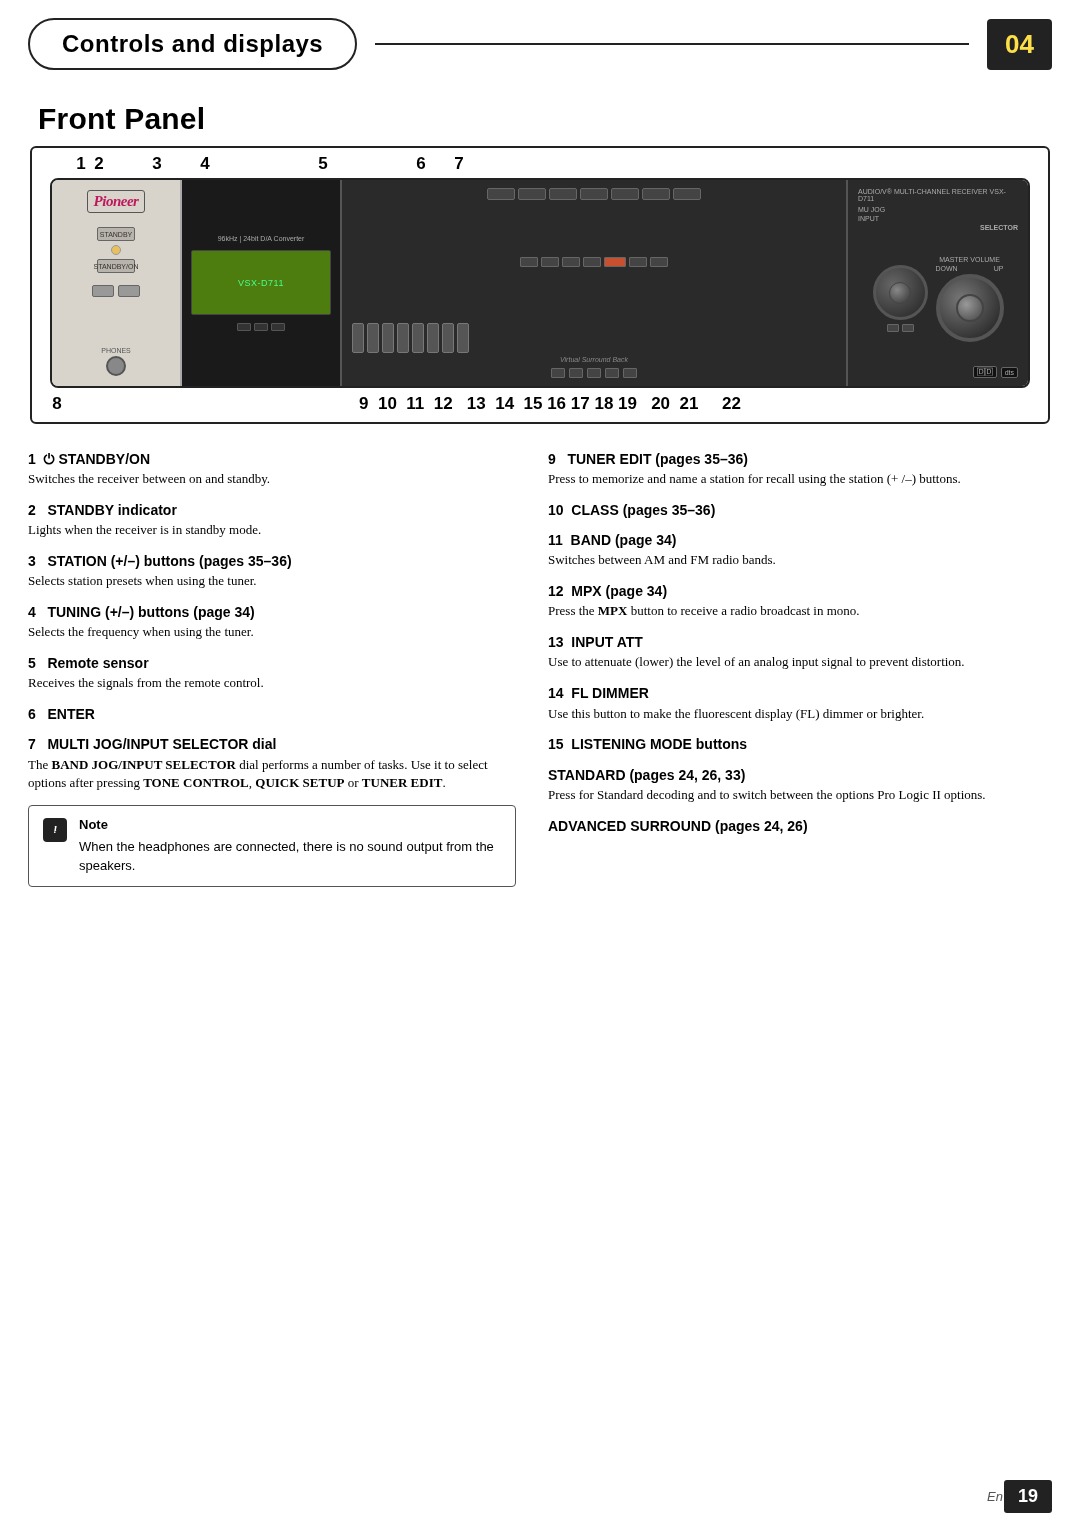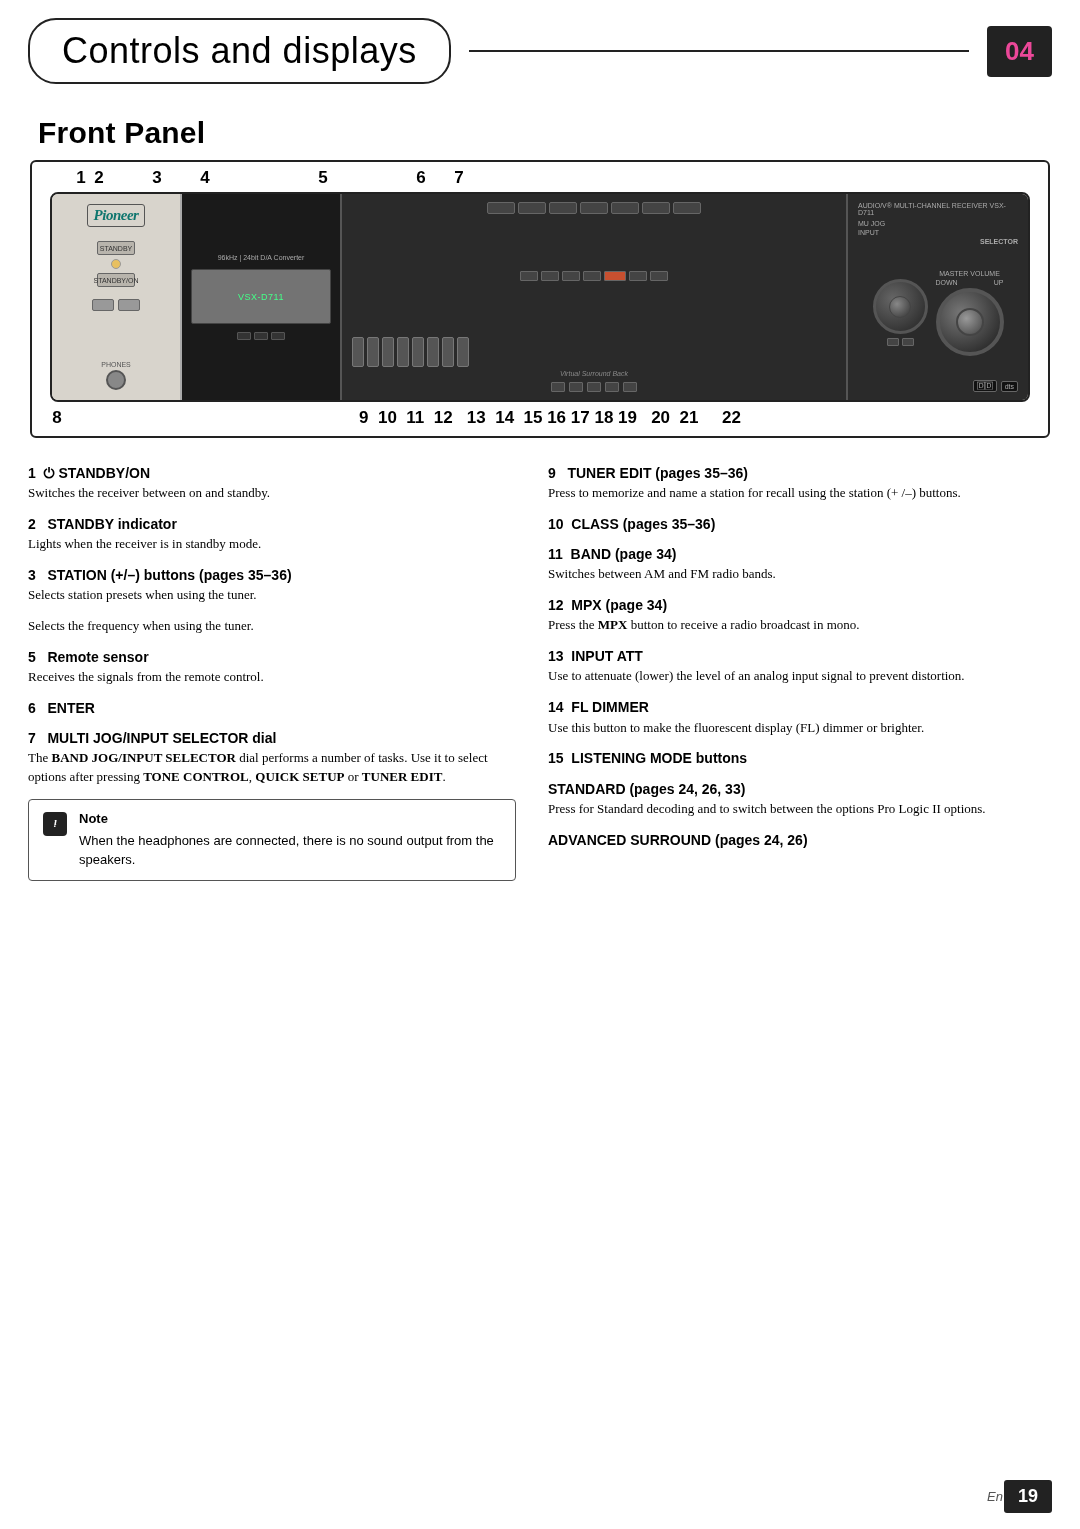--- a/index.html
+++ b/index.html
@@ -17,35 +17,35 @@
       display: flex;
       align-items: center;
       padding: 18px 28px 10px 28px;
       position: relative;
     }
     .title-badge {
       background: #fff;
       border: 2.5px solid #222;
       border-radius: 28px;
       padding: 10px 32px;
-      font-size: 36px;
-      font-weight: 400;
+      font-size: 24px;
+      font-weight: 700;
       letter-spacing: 0.5px;
       white-space: nowrap;
     }
     .header-line {
       flex: 1;
       height: 2.5px;
       background: #222;
       margin-left: 18px;
       margin-right: 18px;
     }
     .page-number-badge {
       background: #222;
-      color: #ec4899;
+      color: #fde047;
       font-size: 26px;
       font-weight: 900;
       padding: 10px 18px;
       border-radius: 4px;
       min-width: 58px;
       text-align: center;
     }
 
     
     .section-title {
@@ -100,21 +100,21 @@
       padding: 10px 8px;
       gap: 6px;
       position: relative;
     }
     .pioneer-logo {
       font-family: serif;
       font-style: italic;
       font-size: 15px;
       font-weight: 900;
       letter-spacing: -0.5px;
-      color: #0f766e;
+      color: #be185d;
       border: 1.5px solid #555;
       padding: 2px 6px;
       border-radius: 3px;
       margin-bottom: 8px;
     }
     .recv-standby-btn {
       width: 38px;
       height: 14px;
       background: #b8b4ac;
       border: 1.5px solid #666;
@@ -148,22 +148,22 @@
       border-right: 2px solid #555;
       display: flex;
       flex-direction: column;
       align-items: center;
       justify-content: center;
       padding: 6px;
       gap: 4px;
     }
     .recv-display {
       width: 140px;
-      height: 55px;
-      background: #737373;
+      height: 65px;
+      background: #4d7c0f;
       border: 1.5px solid #444;
       border-radius: 2px;
       display: flex;
       align-items: center;
       justify-content: center;
     }
     .recv-display-text {
       color: #44ff88;
       font-size: 9px;
       letter-spacing: 0.5px;
@@ -526,20 +526,21 @@
       <div class="item-title"><span class="item-num">2 &nbsp;&nbsp;STANDBY indicator</span></div>
       <div class="item-body">Lights when the receiver is in standby mode.</div>
     </div>
 
     <div class="item-entry">
       <div class="item-title"><span class="item-num">3 &nbsp;&nbsp;STATION (+/–) buttons</span> (pages 35–36)</div>
       <div class="item-body">Selects station presets when using the tuner.</div>
     </div>
 
     <div class="item-entry">
+      <div class="item-title"><span class="item-num">4 &nbsp;&nbsp;TUNING (+/–) buttons</span> (page 34)</div>
       <div class="item-body">Selects the frequency when using the tuner.</div>
     </div>
 
     <div class="item-entry">
       <div class="item-title"><span class="item-num">5 &nbsp;&nbsp;Remote sensor</span></div>
       <div class="item-body">Receives the signals from the remote control.</div>
     </div>
 
     <div class="item-entry">
       <div class="item-title"><span class="item-num">6 &nbsp;&nbsp;ENTER</span></div>

